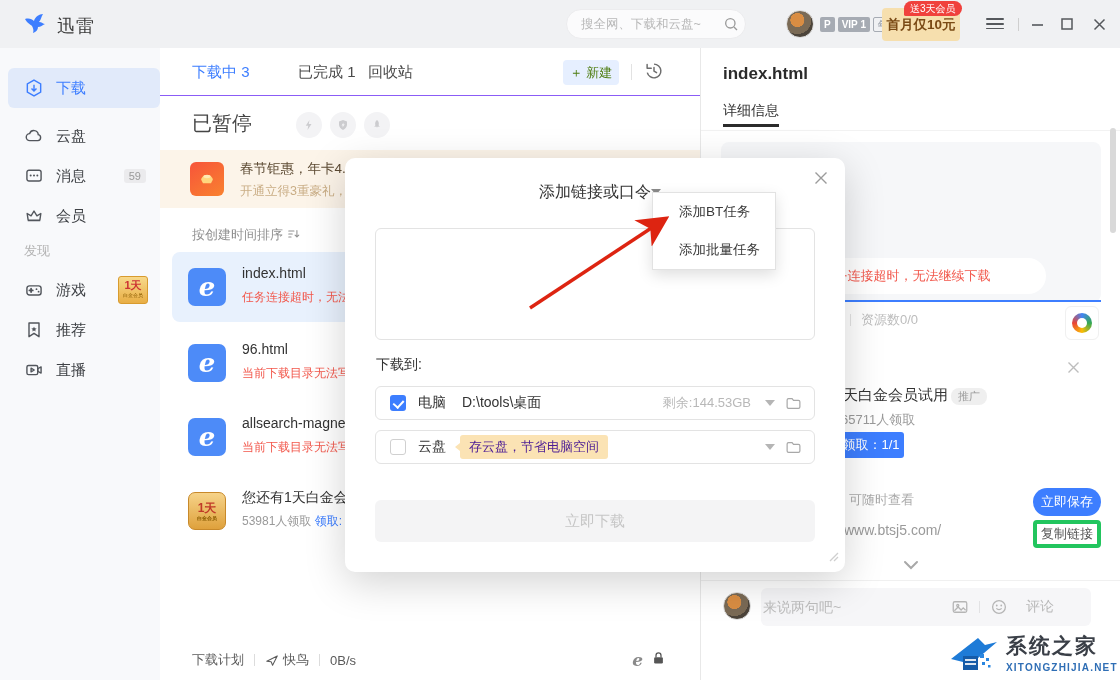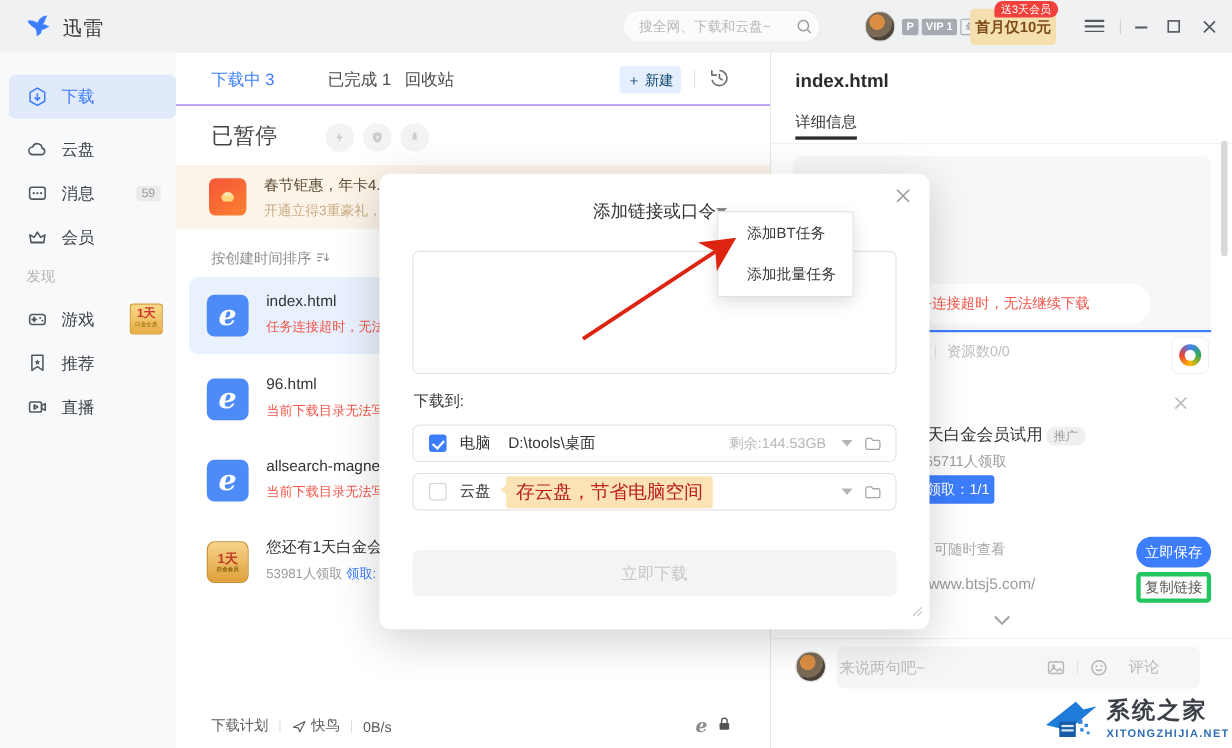--- a/index.html
+++ b/index.html
@@ -34,21 +34,21 @@
   .gold-badge { position:absolute; right:12px; width:30px; height:28px; border-radius:3px; background:linear-gradient(180deg,#f8d98a,#e8ae45); border:1px solid #d89b2e; text-align:center; line-height:1; }
   .gold-badge .l1 { font-size:11px; font-weight:bold; color:#c33; margin-top:3px; }
   .gold-badge .l2 { font-size:5px; color:#8a5c00; margin-top:2px; }
   .section-lbl { position:absolute; left:24px; font-size:13px; color:#b3b3b3; }
 
   
   .main { left:160px; top:48px; width:540px; height:632px; background:#fff; }
   .tabsrow { position:absolute; left:0; top:0; width:540px; height:48px; border-bottom:1px solid #8b5cf6; }
   .tab { position:absolute; top:15px; font-size:15px; color:#4a4a4a; cursor:pointer; }
   .tab.active { color:#3d7eff; }
-  .newbtn { position:absolute; left:403px; top:12px; width:56px; height:25px; background:#e6efff; border-radius:4px; color:#0c4a6e; font-size:13px; display:flex; align-items:center; justify-content:center; cursor:pointer; }
+  .newbtn { position:absolute; left:403px; top:12px; width:56px; height:25px; background:#e6efff; border-radius:4px; color:#4d7c0f; font-size:13px; display:flex; align-items:center; justify-content:center; cursor:pointer; }
   .paused-title { position:absolute; left:32px; top:62px; font-size:20px; color:#454545; font-weight:500; }
   .circ { position:absolute; top:64px; width:26px; height:26px; border-radius:50%; background:#f3f3f5; display:flex; align-items:center; justify-content:center; color:#cccccf; }
   .banner { position:absolute; left:0; top:102px; width:540px; height:58px; background:#fcf4e9; }
   .banner-ic { position:absolute; left:30px; top:12px; width:34px; height:34px; border-radius:6px; background:linear-gradient(145deg,#f7543a,#f9822f); display:flex; align-items:center; justify-content:center; }
   .banner-t1 { position:absolute; left:80px; top:10px; font-size:13.5px; color:#5c4a33; }
   .banner-t2 { position:absolute; left:80px; top:33px; font-size:12.5px; color:#c9ad85; }
   .sortrow { position:absolute; left:32px; top:178px; font-size:13px; color:#8f8f8f; display:flex; align-items:center; gap:4px; }
   .task { position:absolute; left:12px; width:520px; height:70px; border-radius:8px; }
   .task.sel { background:#e8f1fd; }
   .task .ticon { position:absolute; left:16px; top:16px; width:38px; height:38px; border-radius:7px; background:#4d8bf8; color:#fff; display:flex; align-items:center; justify-content:center; font-family:"DejaVu Serif",serif; font-style:italic; font-weight:bold; font-size:26px; }
@@ -97,21 +97,21 @@
   .m-label { position:absolute; left:31px; top:198px; font-size:14px; color:#333; }
   .m-row { position:absolute; left:30px; width:440px; height:34px; border:1px solid #e3e3e3; border-radius:6px; display:flex; align-items:center; }
   .chk { width:16px; height:16px; border-radius:3px; margin-left:14px; flex:none; }
   .chk.on { background:#3d7eff; position:relative; }
   .chk.on::after { content:""; position:absolute; left:4.5px; top:2.5px; width:5px; height:8px; border:solid #fff; border-width:0 2px 2px 0; transform:rotate(42deg); }
   .chk.off { background:#fff; border:1px solid #d0d0d0; }
   .m-row .nm { margin-left:12px; font-size:14px; color:#333; }
   .m-row .pth { margin-left:16px; font-size:14px; color:#333; }
   .m-row .free { margin-left:auto; font-size:13px; color:#b8b8b8; }
   .caret-sm { width:0; height:0; border-left:5px solid transparent; border-right:5px solid transparent; border-top:6px solid #b5b5b5; margin-left:14px; cursor:pointer; }
-  .tip-pill { margin-left:14px; position:relative; background:#fbe3b4; color:#b91c1c; font-size:17px; border-radius:3px; padding:3px 9px; }
+  .tip-pill { margin-left:14px; position:relative; background:#fbe3b4; color:#4c1d95; font-size:13px; border-radius:3px; padding:3px 9px; }
   .tip-pill::before { content:""; position:absolute; left:-5px; top:8px; border-top:4px solid transparent; border-bottom:4px solid transparent; border-right:5px solid #fbe3b4; }
   .m-submit { position:absolute; left:30px; top:342px; width:440px; height:42px; background:#f4f4f5; border-radius:6px; display:flex; align-items:center; justify-content:center; font-size:15px; color:#c6c6c6; cursor:pointer; }
   .m-resize { position:absolute; right:6px; bottom:6px; }
 
   
   .dropdown { left:652px; top:192px; width:124px; background:#fff; border:1px solid #e2e2e2; box-shadow:0 5px 14px rgba(0,0,0,.13); z-index:30; }
   .dd-item { height:38px; display:flex; align-items:center; padding-left:26px; font-size:13.5px; color:#3a3a3a; cursor:pointer; }
 
   .arrow-layer { left:0; top:0; width:1120px; height:680px; z-index:40; pointer-events:none; }
 

